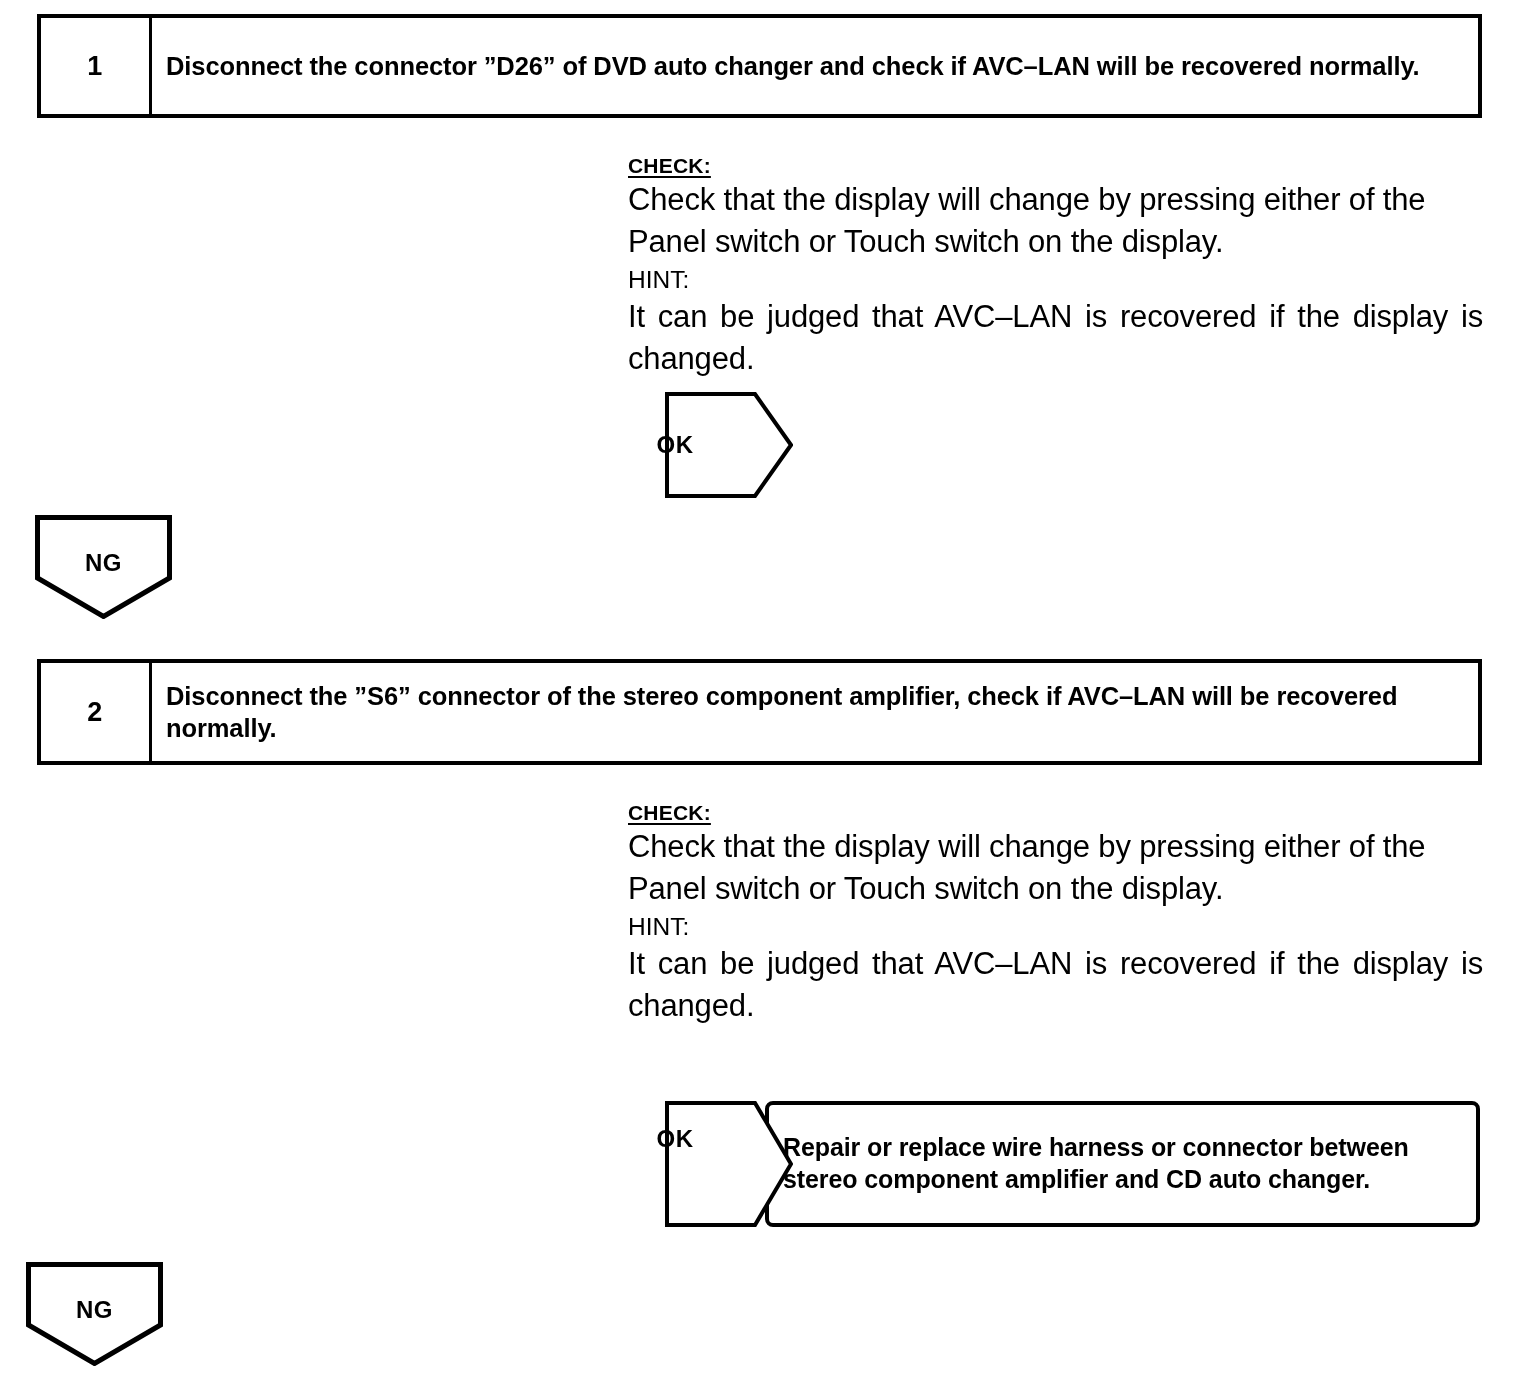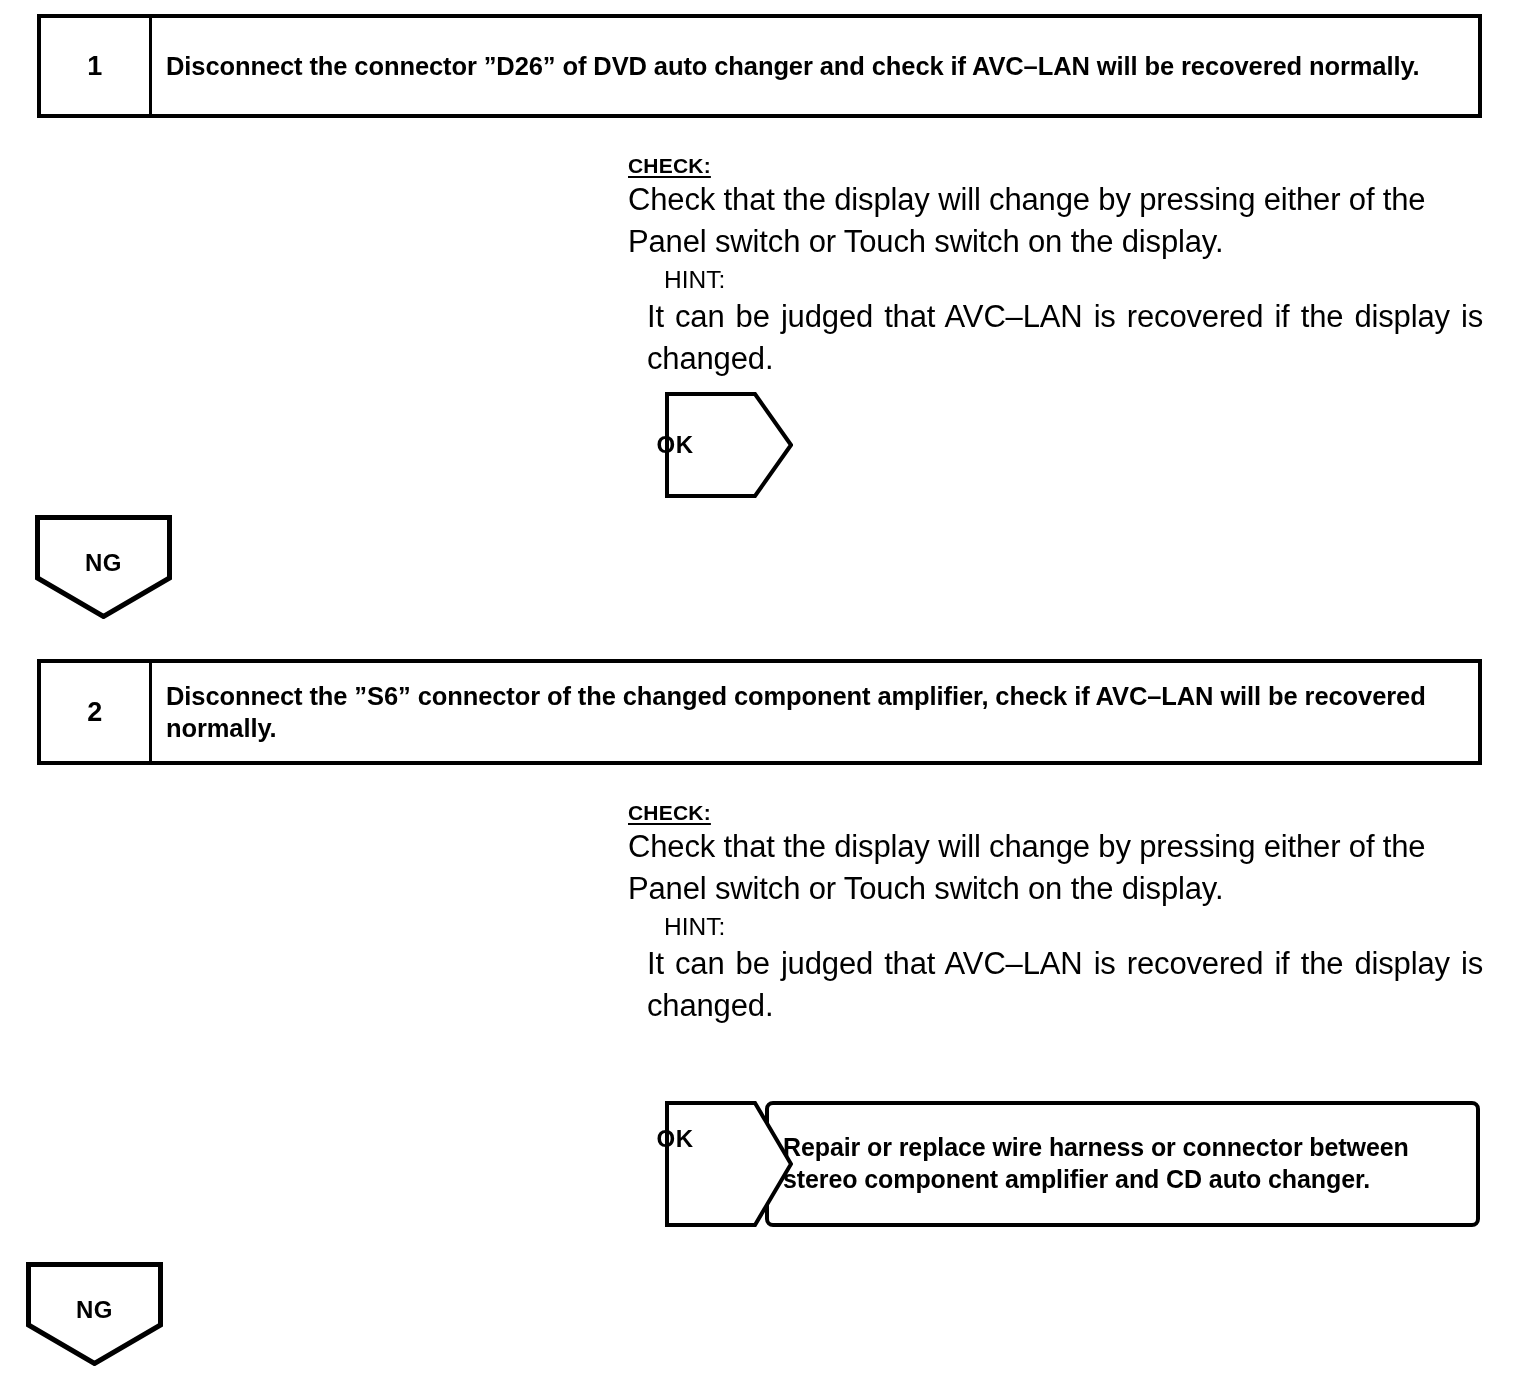--- a/index.html
+++ b/index.html
@@ -64,27 +64,25 @@
     letter-spacing: 0.2px;
     line-height: 1.22;
   }
   .check-body {
     font-size: 31px;
     line-height: 1.36;
     letter-spacing: -0.15px;
   }
   .check-body.justify {
     text-align: justify;
-    margin-left: 19px;
   }
   .hint-title {
     font-size: 24.5px;
     line-height: 1.36;
     letter-spacing: 0px;
-    margin-left: 36px;
   }
 
   
   .ok-group {
     position: absolute;
     display: flex;
     align-items: flex-start;
   }
   .ok-pent {
     position: relative;
@@ -170,21 +168,21 @@
     <polygon points="2.5,2.5 134.5,2.5 134.5,63 68.5,101.5 2.5,63" fill="#ffffff" stroke="#000000" stroke-width="5"></polygon>
   </svg>
   <span class="ng-label">NG</span>
 </div>
 
 <div class="step-box" style="left:37px; top:659px; width:1445px; height:106px;">
   <div class="step-num-cell">
     <span class="step-num">2</span>
   </div>
   <div class="step-text-cell">
-    <span class="step-text">Disconnect the ”S6” connector of the changed component amplifier, check if AVC–LAN will be recovered normally.</span>
+    <span class="step-text">Disconnect the ”S6” connector of the stereo component amplifier, check if AVC–LAN will be recovered normally.</span>
   </div>
 </div>
 
 <div class="check-block" style="left:628px; top:800px; width:855px;">
   <div class="check-title">CHECK:</div>
   <div class="check-body">Check that the display will change by pressing either of the Panel switch or Touch switch on the display.</div>
   <div class="hint-title">HINT:</div>
   <div class="check-body justify">It can be judged that AVC–LAN is recovered if the display is changed.</div>
 </div>
 

